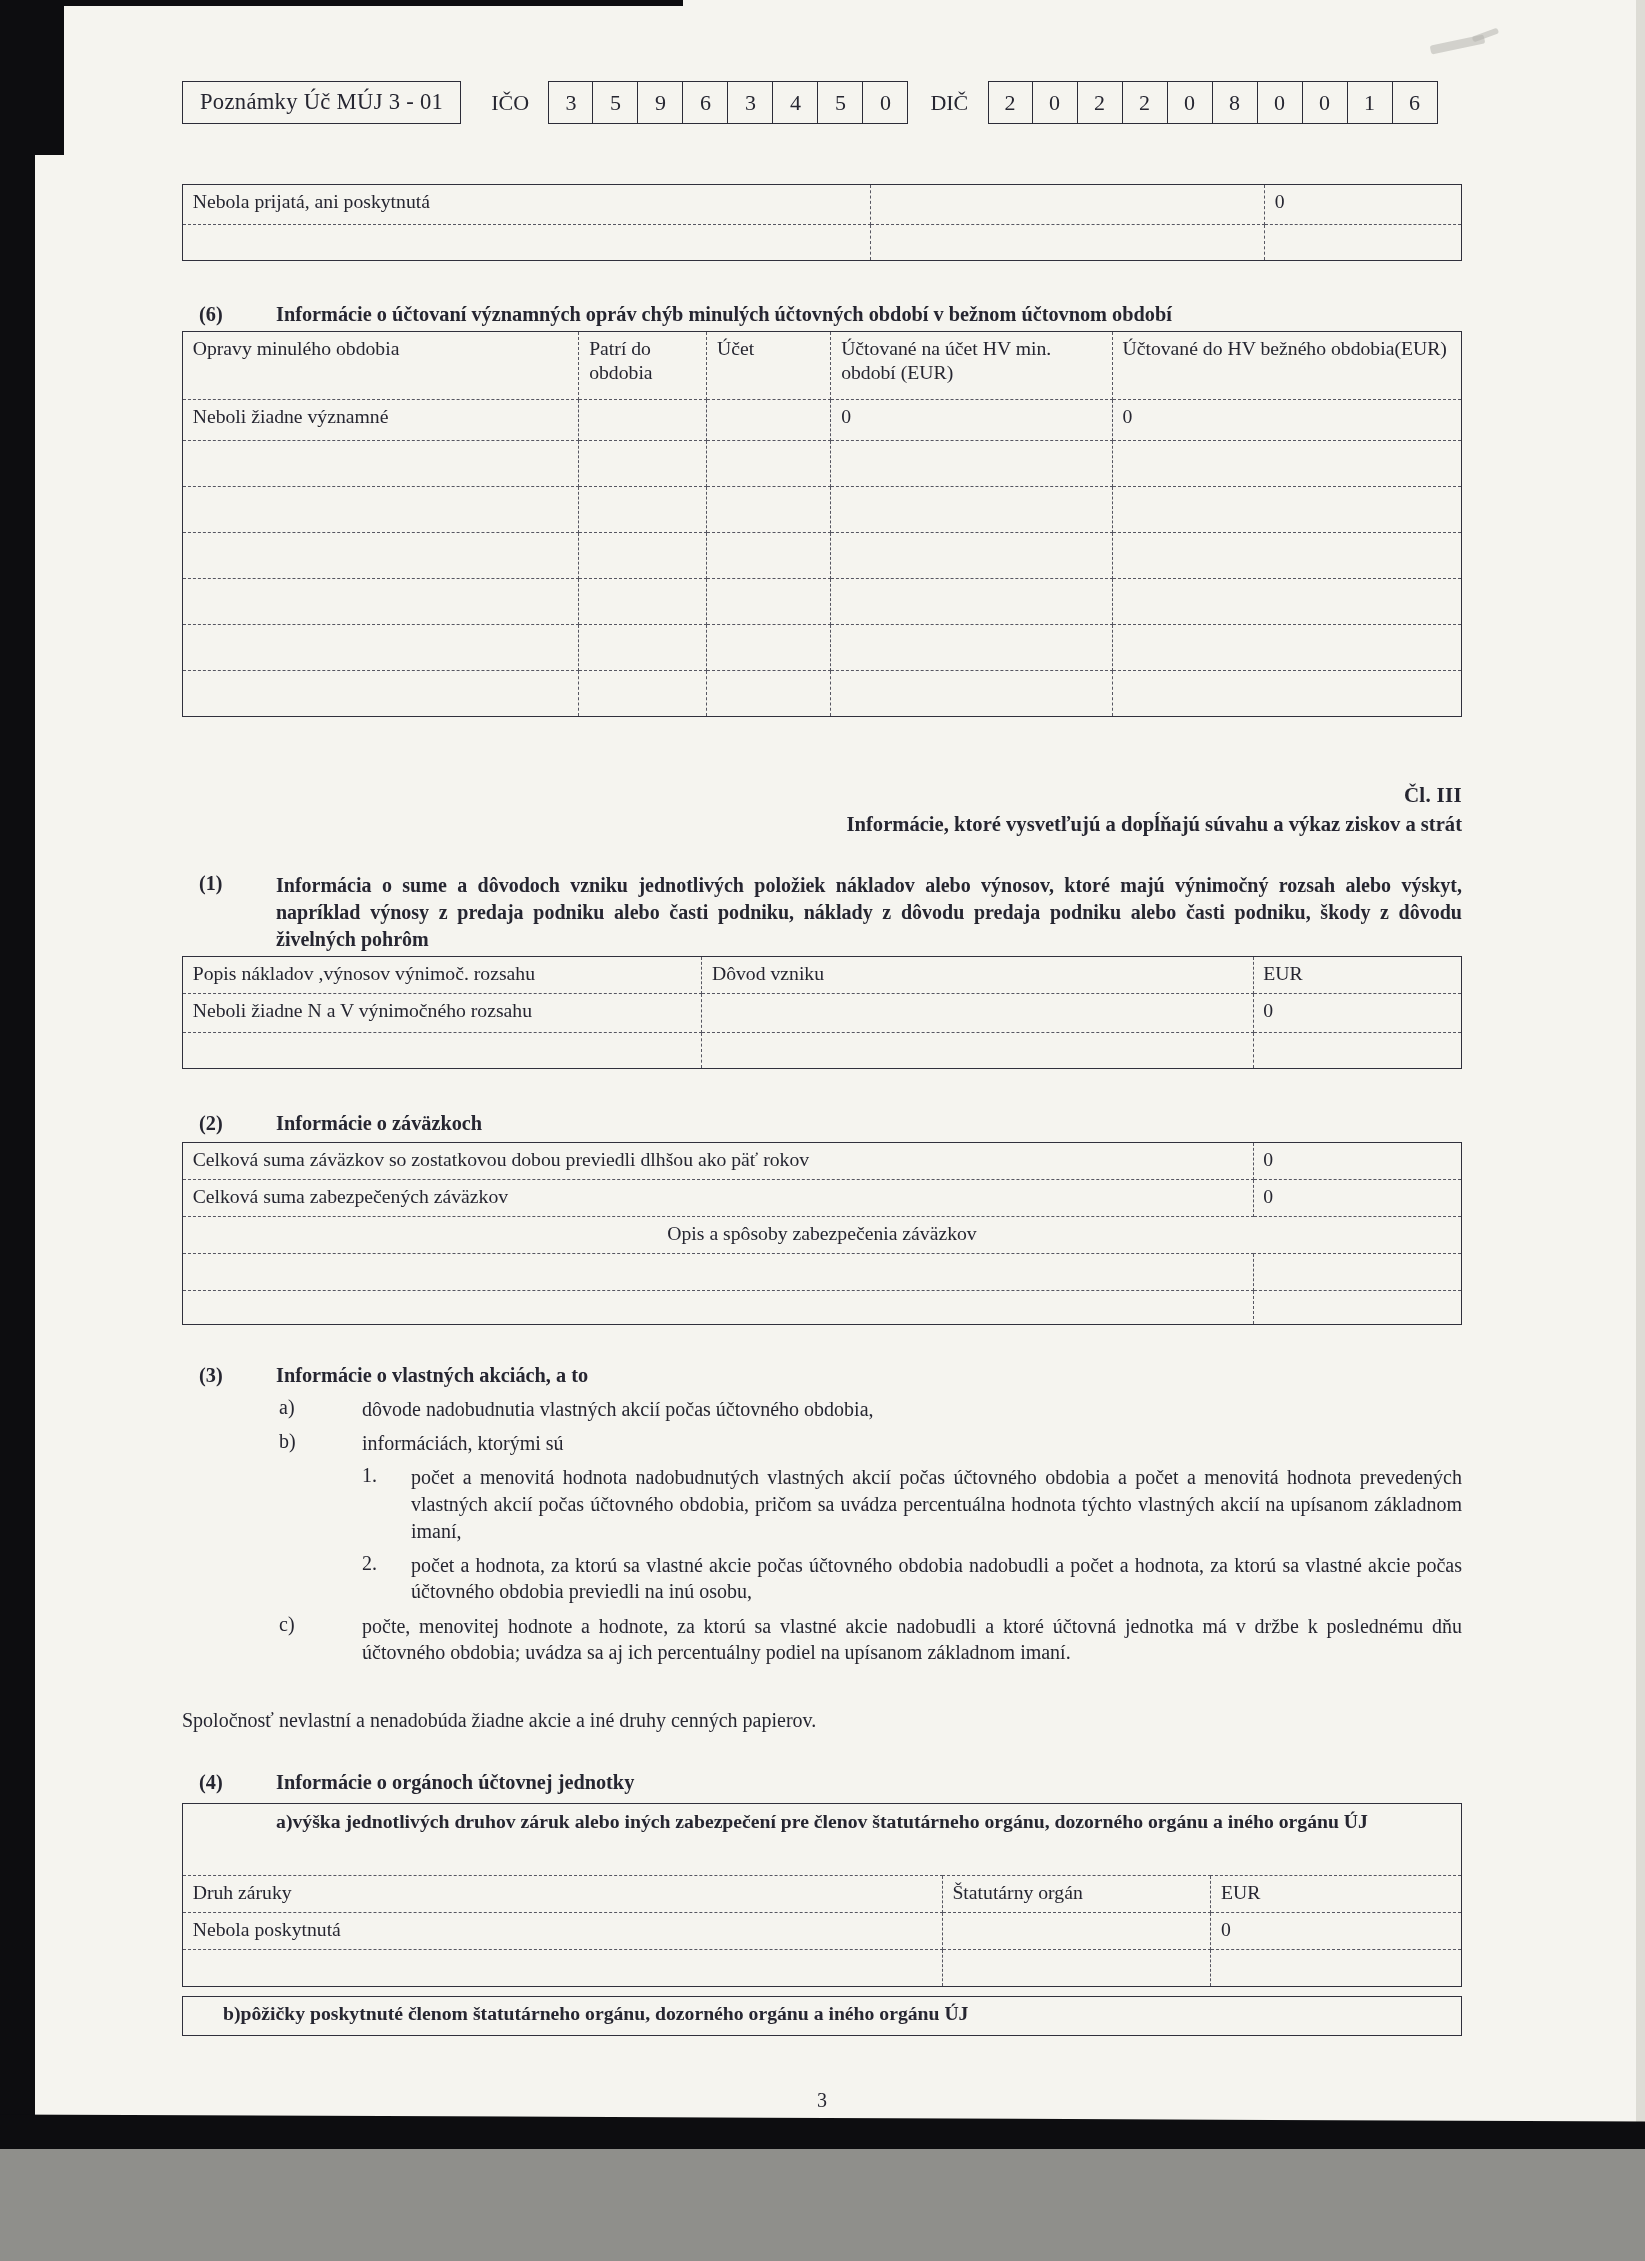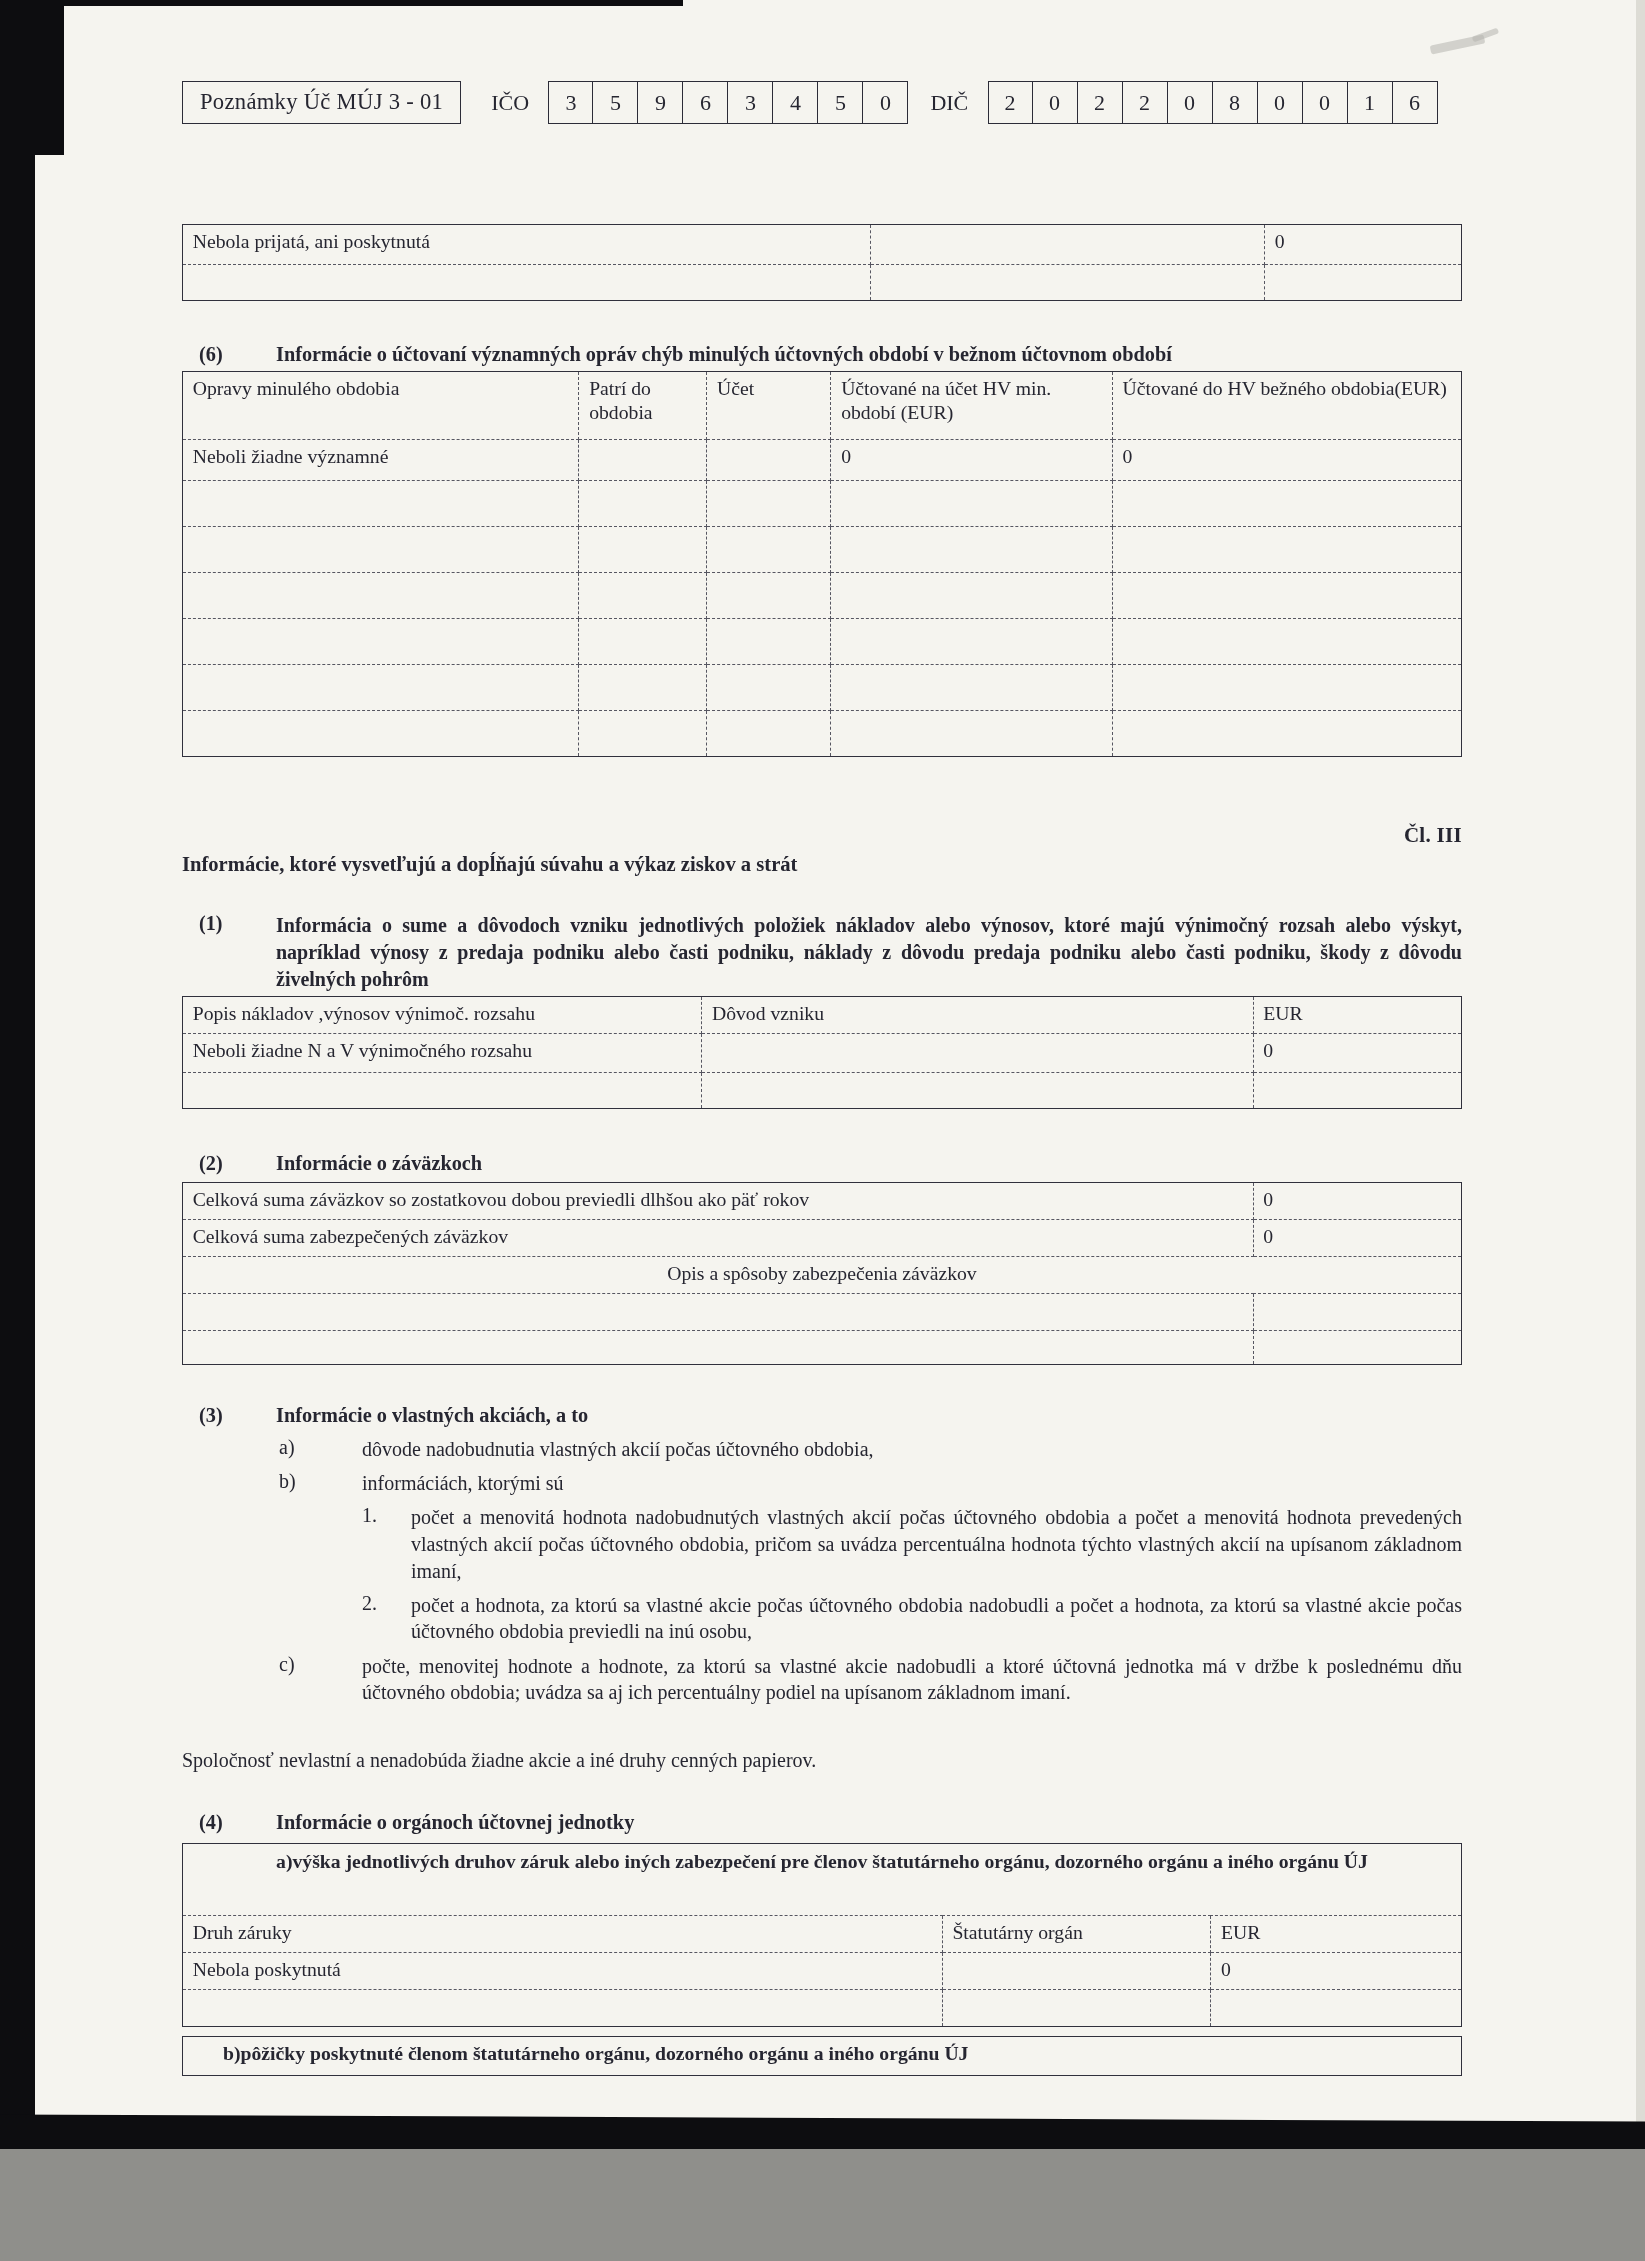--- a/index.html
+++ b/index.html
@@ -29,34 +29,34 @@
   .digit-cell{width:45px;height:43px;border:1.6px solid #2c2c38;border-left:none;
               display:flex;align-items:center;justify-content:center;font-size:22px;}
   .digit-row .digit-cell:first-child{border-left:1.6px solid #2c2c38;}
 
   
   table{border-collapse:collapse;width:100%;table-layout:fixed;border:1.9px solid #30303c;}
   td{border:1px dashed #565661;font-size:19.7px;padding:3.9px 9.7px 2.6px;vertical-align:top;line-height:1.22;}
   td.center{text-align:center;}
   td.bold{font-weight:bold;}
 
-  .top-tbl{margin-top:100px;padding-left:14px;}
+  .top-tbl{margin-top:60px;padding-left:14px;}
   .tt-r1 td{height:40px;}
   .tt-r2 td{height:36px;}
 
   .sec-head{display:flex;font-weight:bold;font-size:20.3px;line-height:1.3;}
   .sec-head .num{flex:0 0 77px;margin-left:17px;}
   .mt-s6{margin-top:40px;}
   .s6-tbl{margin-top:3.9px;}
   .s6-tbl .hdr td{height:68px;}
   .s6-tbl .r1 td{height:41px;}
   .s6-tbl .re td{height:46px;}
 
   .art-title{text-align:right;font-weight:bold;font-size:21px;margin-top:66px;letter-spacing:0.3px;}
-  .art-sub{text-align:left;font-weight:bold;font-size:20.6px;margin-top:5.2px;}
+  .art-sub{text-align:right;font-weight:bold;font-size:20.6px;margin-top:5.2px;}
 
   .para-hang{display:flex;margin-top:36px;font-weight:bold;font-size:20px;}
   .para-hang .num{flex:0 0 77px;margin-left:17px;}
   .para-hang .txt{flex:1;text-align:justify;line-height:1.33;}
 
   .t1-tbl{margin-top:3.9px;}
   .t1-tbl .hdr td{height:37px;}
   .t1-tbl .r1 td{height:39px;}
   .t1-tbl .re td{height:36px;}
 

